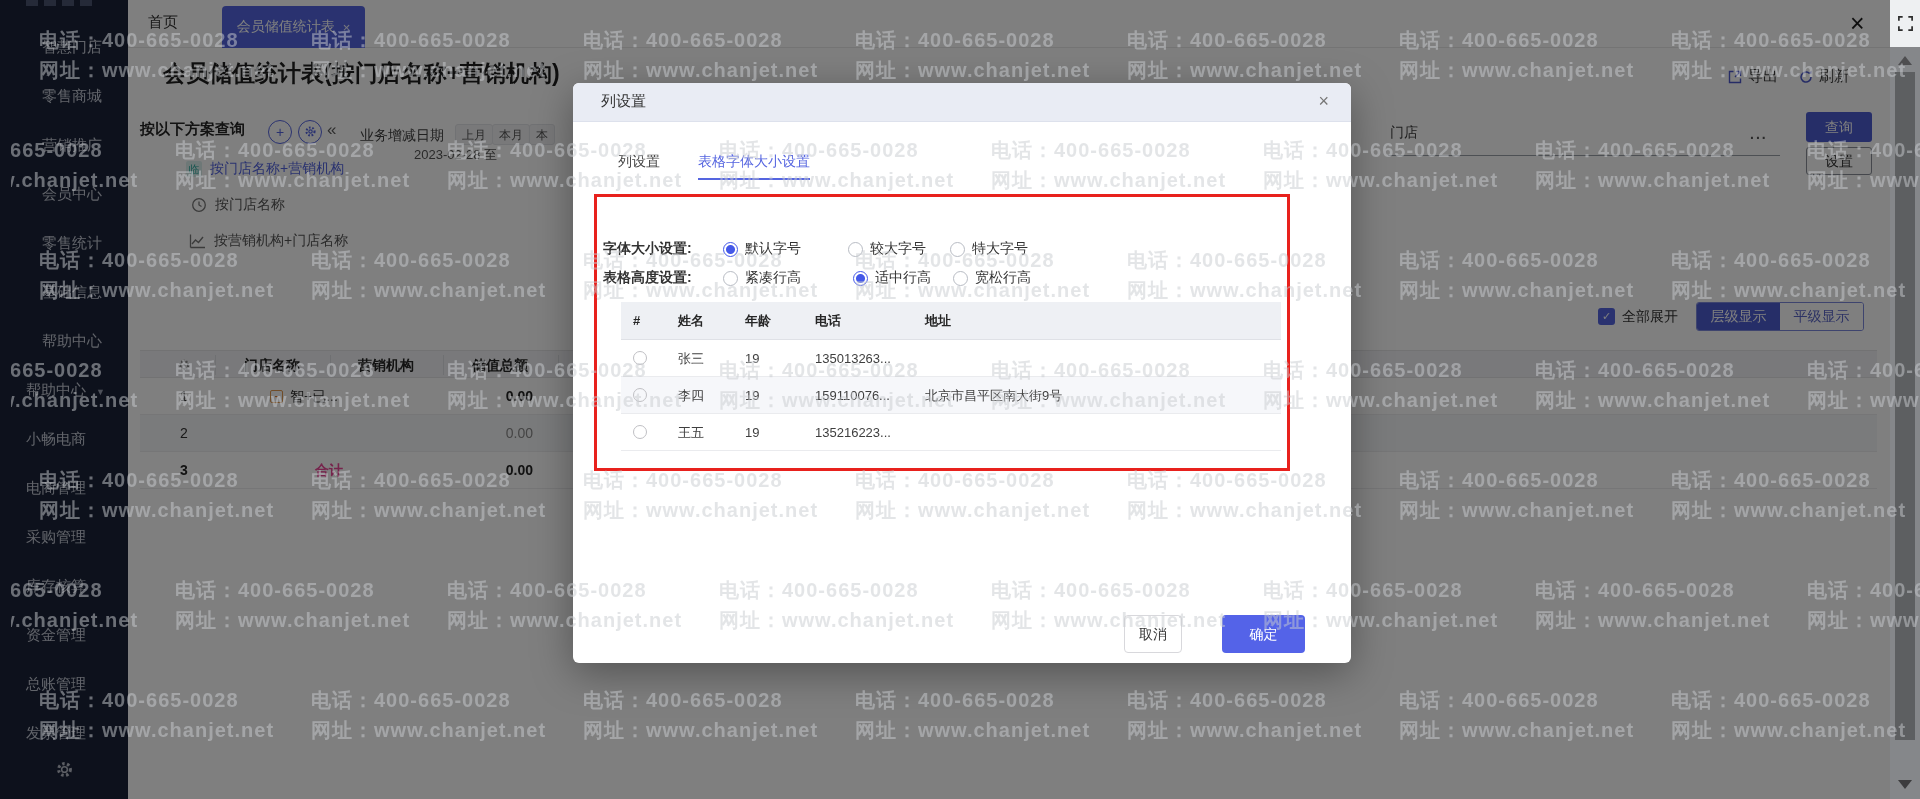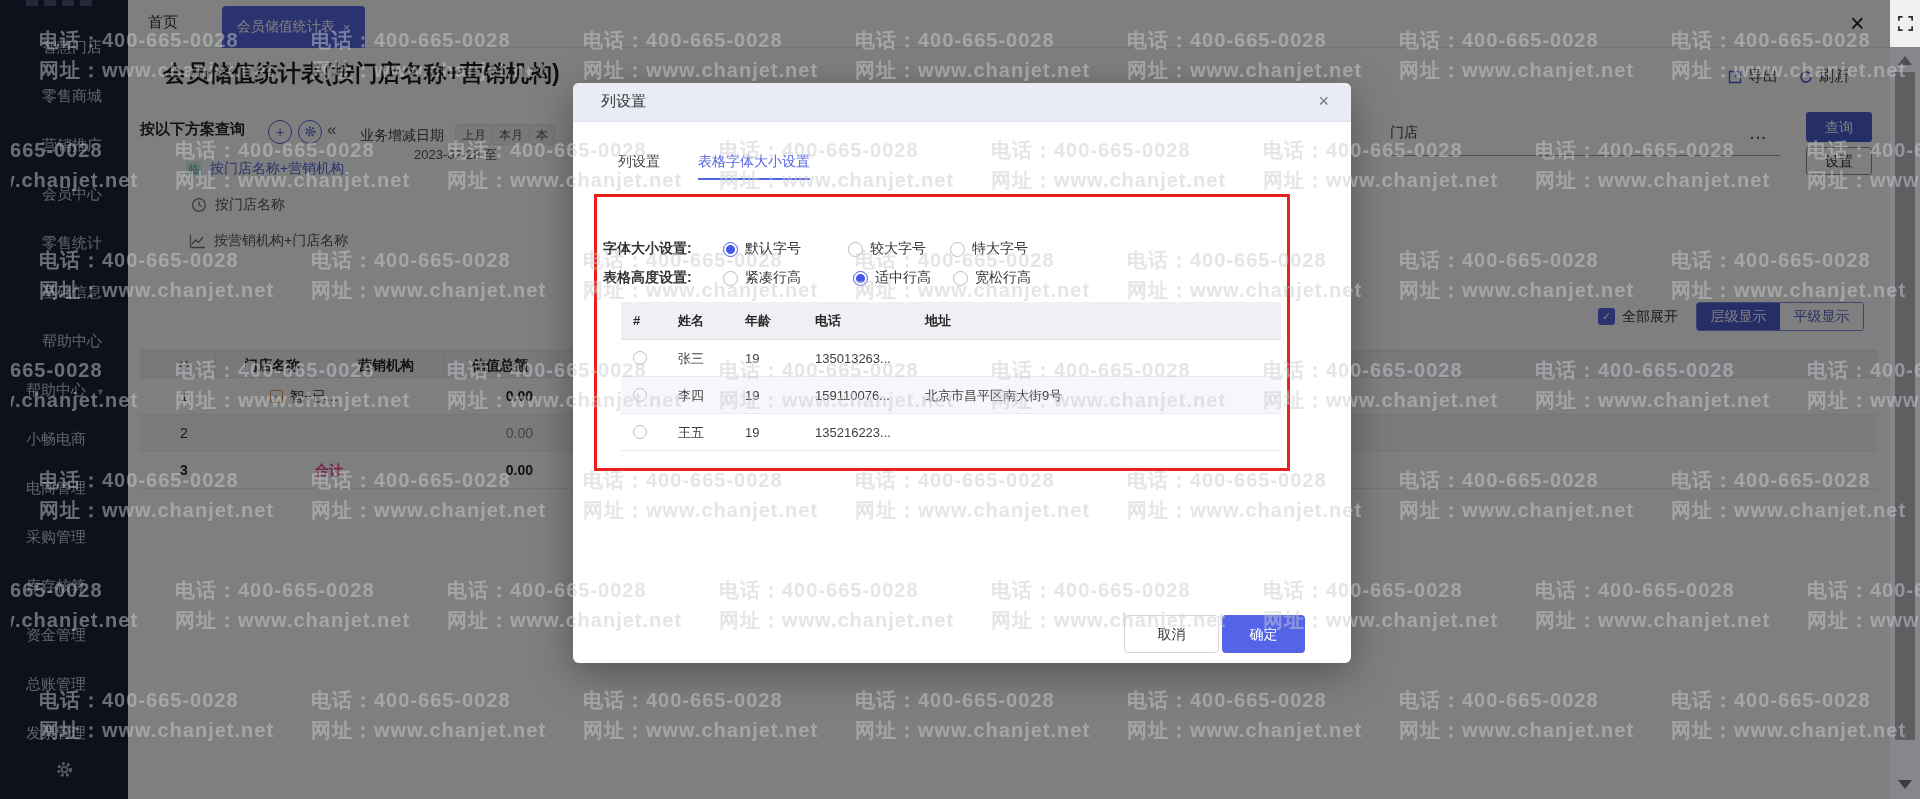--- a/index.html
+++ b/index.html
@@ -101,21 +101,21 @@
   .radio-opt.sel .radio-dot{border-color:#4559e8;background:radial-gradient(circle,#4559e8 0 4px,#fff 5px);}
   .pt{position:absolute;left:48px;top:219px;width:660px;font-size:13px;}
   .pt-head{position:relative;height:38px;background:#eef0f4;border-bottom:1px solid #dfe1e6;font-weight:bold;color:#262626;}
   .pt-head span{position:absolute;top:0;line-height:38px;}
   .pt-row{position:relative;height:37px;border-bottom:1px solid #eaebee;color:#3f3f3f;}
   .pt-row.striped{background:#f6f7fa;}
   .pt-row .cell{position:absolute;top:0;line-height:37px;white-space:nowrap;}
   .pt-radio{position:absolute;left:12px;top:11px;width:14px;height:14px;border:1px solid #c0c0c4;border-radius:50%;cursor:pointer;}
   .c1{left:12px;} .c2{left:57px;} .c3{left:124px;} .c4{left:194px;} .c5{left:304px;}
   .m-btn{position:absolute;top:532px;height:38px;border-radius:4px;font-size:14px;text-align:center;line-height:38px;cursor:pointer;}
-  .m-cancel{left:551px;width:95px;background:#fff;border:1px solid #d8d8dc;color:#333;line-height:36px;}
+  .m-cancel{left:551px;width:58px;background:#fff;border:1px solid #d8d8dc;color:#333;line-height:36px;}
   .m-ok{left:649px;width:83px;background:#5463e8;color:#fff;}
 
   
   .wm-layer{position:absolute;left:11px;top:0;width:1920px;height:799px;z-index:200;pointer-events:none;overflow:hidden;}
   .wm-tile{position:absolute;opacity:.5;color:#c9ccd0;font-weight:bold;font-size:20px;letter-spacing:1px;line-height:30px;white-space:nowrap;}
   .wm-tile span{display:block;}
 </style>
 </head>
 <body>
 

